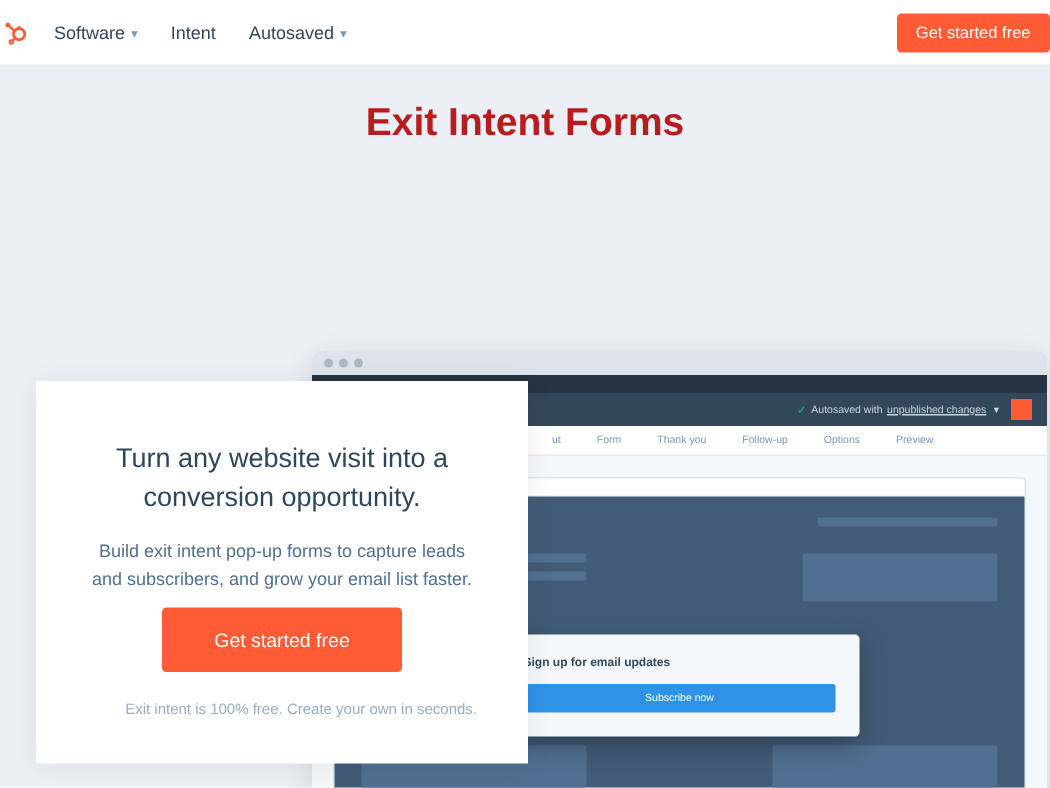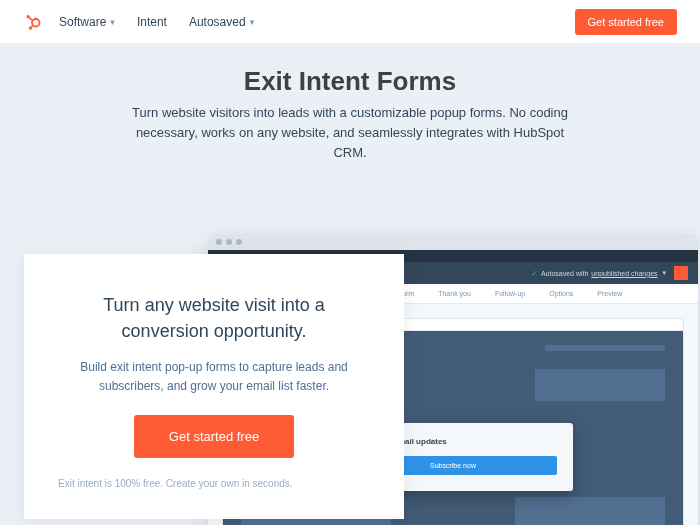--- a/index.html
+++ b/index.html
@@ -1,30 +1,30 @@
 <!DOCTYPE html>
 <html><head>
 <meta charset="utf-8">
 <style>
 *{margin:0;padding:0;box-sizing:border-box;font-family:-apple-system,BlinkMacSystemFont,"Segoe UI",Helvetica,Arial,sans-serif}
 body{width:700px;height:525px;overflow:hidden;background:#fff}
-.topnav{height:44px;display:flex;align-items:center;padding:0 23px;border-bottom:1px solid #eee;background:#fff;position:relative;z-index:20}
+.topnav{height:44px;display:flex;align-items:center;padding:0 0;border-bottom:1px solid #eee;background:#fff;position:relative;z-index:20}
 .logo{width:18px;height:18px;margin-right:18px}
 .nav-links{display:flex;gap:22px;font-size:12px;color:#33475b}
 .nav-link{display:flex;align-items:center;gap:4px;cursor:pointer}
 .chev{font-size:9px;color:#7c98b6}
 .cta-top{margin-left:auto;background:#ff5c35;color:#fff;font-size:11px;padding:7px 13px;border-radius:3px;cursor:pointer;font-weight:500}
 .hero{background:#eaf0f6;padding:22px 30px 0;height:481px;position:relative}
-.hero h1{text-align:center;font-size:26px;font-weight:600;color:#404040;margin-bottom:6px}
+.hero h1{text-align:center;font-size:26px;font-weight:600;color:#b91c1c;margin-bottom:18px}
 .hero p.sub{text-align:center;font-size:13px;color:#33475b;max-width:460px;margin:0 auto 28px;line-height:1.55}
-.card{position:absolute;left:24px;top:210px;width:380px;background:#fff;padding:38px 34px 30px;box-shadow:0 2px 18px rgba(0,0,0,.07);z-index:10}
+.card{position:absolute;left:24px;top:210px;width:328px;background:#fff;padding:38px 34px 30px;box-shadow:0 2px 18px rgba(0,0,0,.07);z-index:10}
 .card h2{font-size:18px;font-weight:500;color:#2e475d;text-align:center;line-height:1.45;margin-bottom:14px}
-.card p.body{font-size:12px;color:#516f90;text-align:center;line-height:1.55;margin-bottom:20px}
+.card p.body{font-size:12px;color:#516f90;text-align:center;line-height:1.55;margin-bottom:10px}
 .cta-main{display:block;width:160px;margin:0 auto 20px;background:#ff5c35;color:#fff;text-align:center;padding:14px 0;font-size:13px;border-radius:3px;font-weight:500;cursor:pointer}
-.card .foot{font-size:10px;color:#99acc2;text-align:left}
+.card .foot{font-size:10px;color:#99acc2;text-align:right}
 .mockup{position:absolute;left:208px;top:190px;width:490px;background:#fff;border-radius:6px 6px 0 0;box-shadow:0 4px 20px rgba(0,0,0,.1);z-index:5}
 .mac-bar{height:16px;background:#dfe3eb;border-radius:6px 6px 0 0;display:flex;align-items:center;padding-left:8px;gap:4px}
 .mac-bar span{width:6px;height:6px;border-radius:50%;background:#b0b7c3}
 .app-chrome{height:12px;background:#253342}
 .app-header{height:22px;background:#33475b;display:flex;align-items:center;padding:0 10px;color:#fff;font-size:8px}
 .app-title{display:flex;align-items:center;gap:5px}
 .pencil{font-size:8px;opacity:.8}
 .autosave{margin-left:auto;font-size:7px;color:#cbd6e2;display:flex;align-items:center;gap:3px}
 .check{color:#00bda5;font-size:8px}
 .orange-sq{width:14px;height:14px;background:#ff5c35;margin-left:8px}
@@ -62,21 +62,20 @@
     <div class="nav-link">
         <span>Autosaved</span>
         <span class="chev">▾</span>
       </div>
   </div>
   <div class="cta-top">Get started free</div>
 </div>
 
 <div class="hero">
   <h1>Exit Intent Forms</h1>
-  <p class="sub">Turn website visitors into leads with a customizable popup forms. No coding necessary, works on any website, and seamlessly integrates with HubSpot CRM.</p>
 
   <div class="mockup">
     <div class="mac-bar">
         <span></span>
         <span></span>
         <span></span>
       </div>
     <div class="app-chrome"></div>
     <div class="app-header">
       <div class="app-title">

